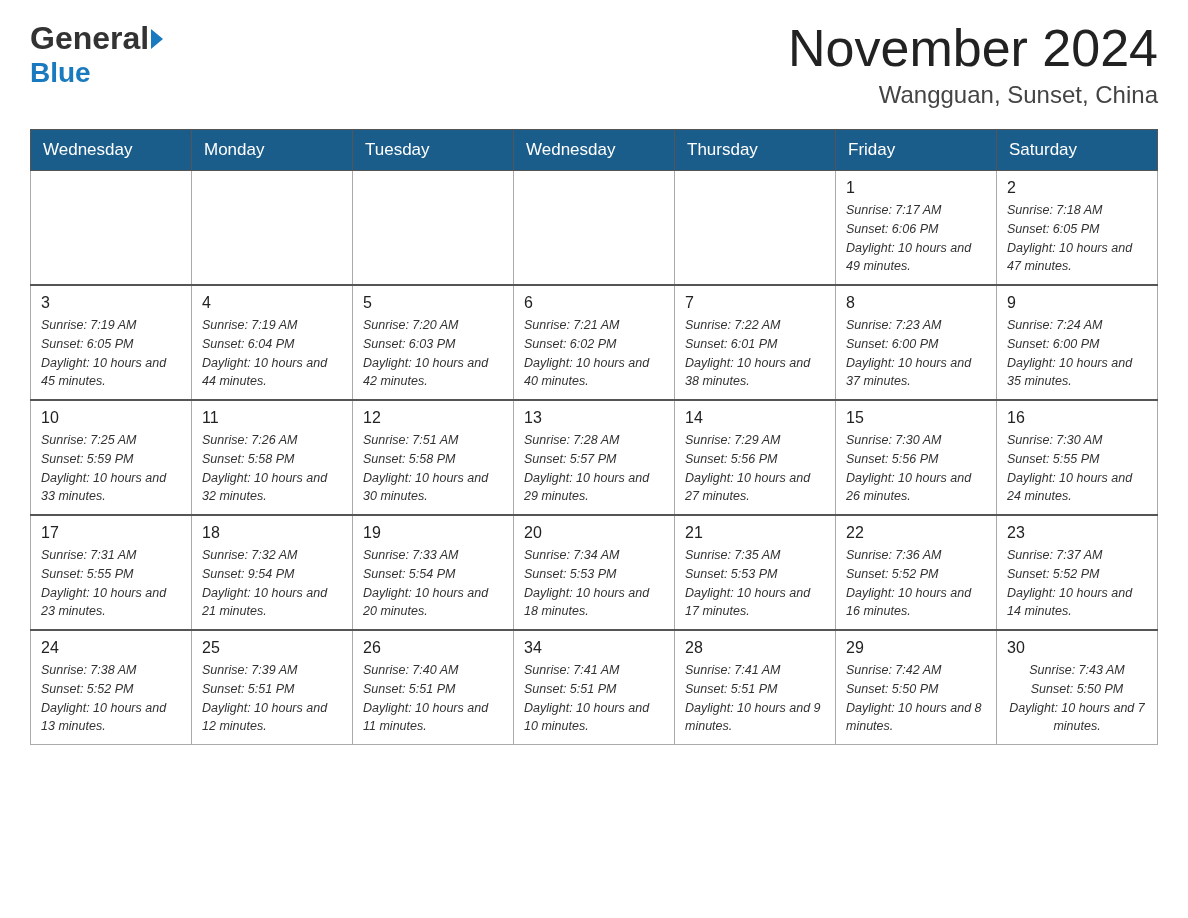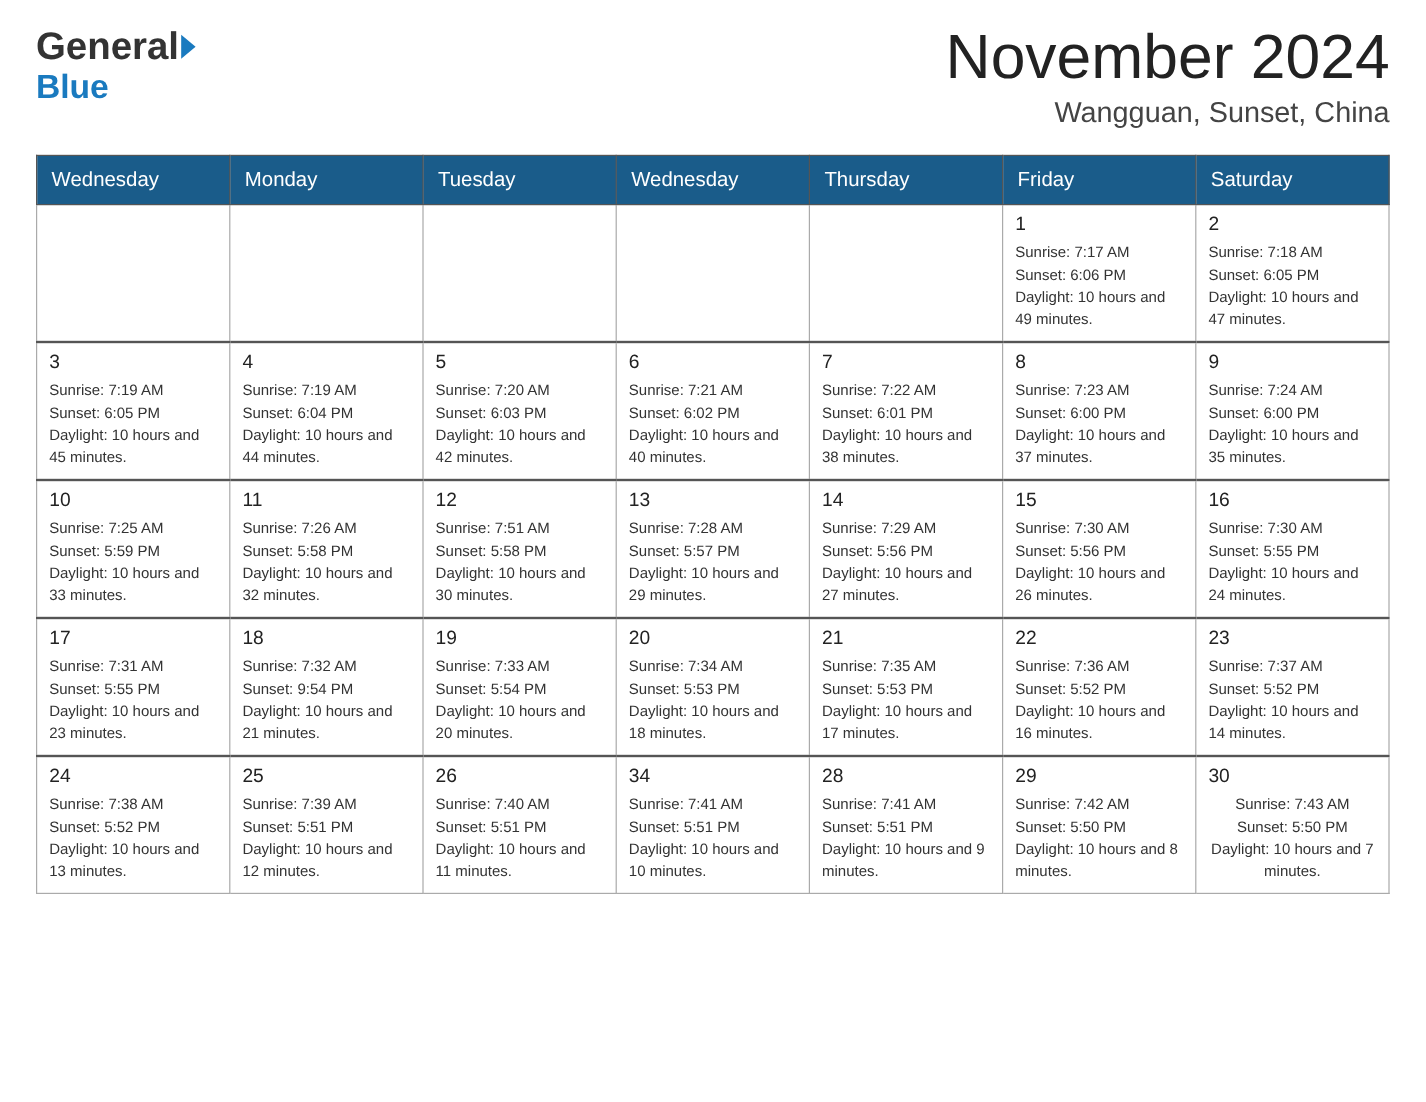--- a/index.html
+++ b/index.html
@@ -84,20 +84,21 @@
       font-size: 16px;
       font-weight: normal;
       color: #222;
       display: block;
       margin-bottom: 4px;
     }
     .sun-info {
       font-size: 12.5px;
       color: #333;
       line-height: 1.5;
+      font-style: italic;
     }
     .empty-cell {
       background: #f9f9f9;
     }
     .row-divider td {
       border-top: 2px solid #555;
     }
   </style>
 </head>
 <body>

